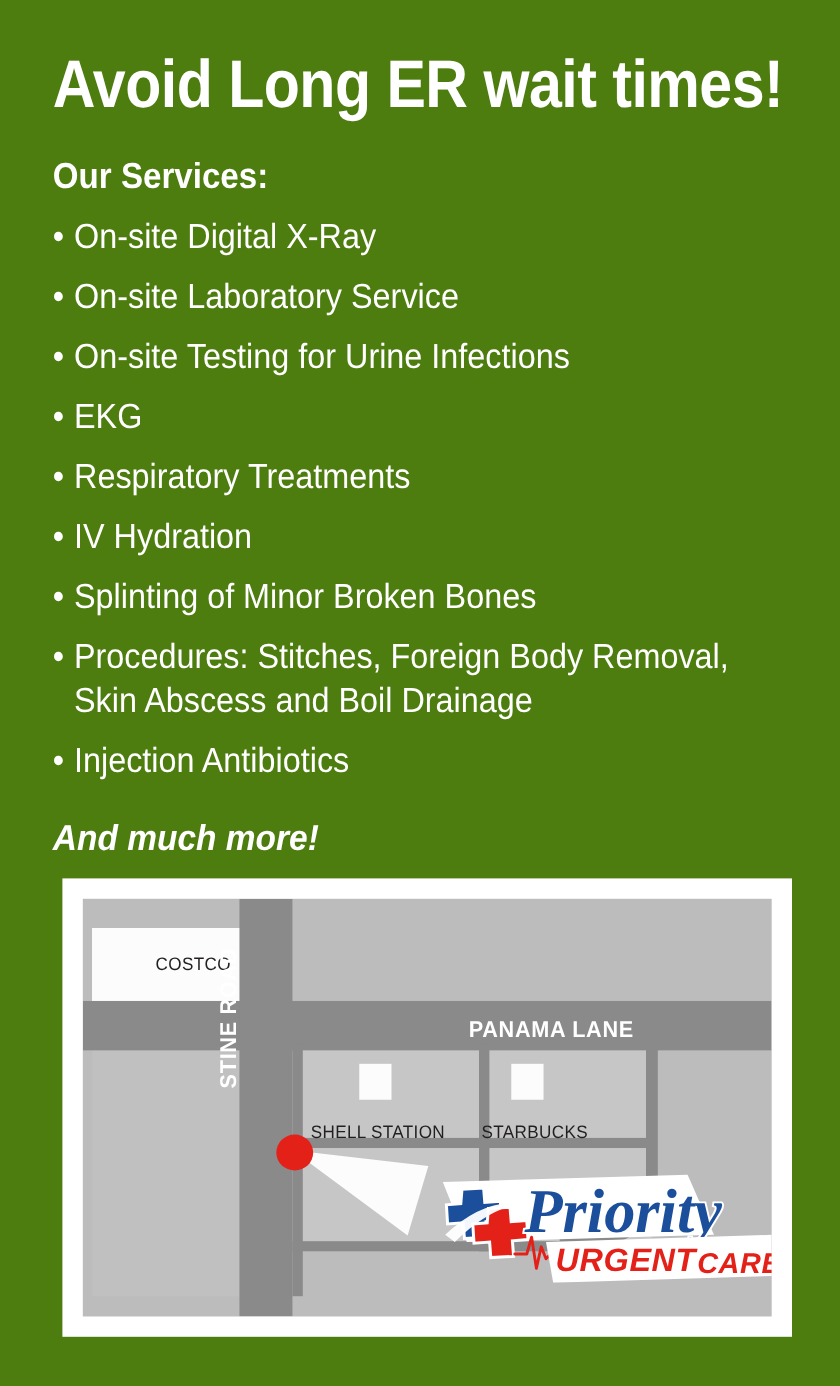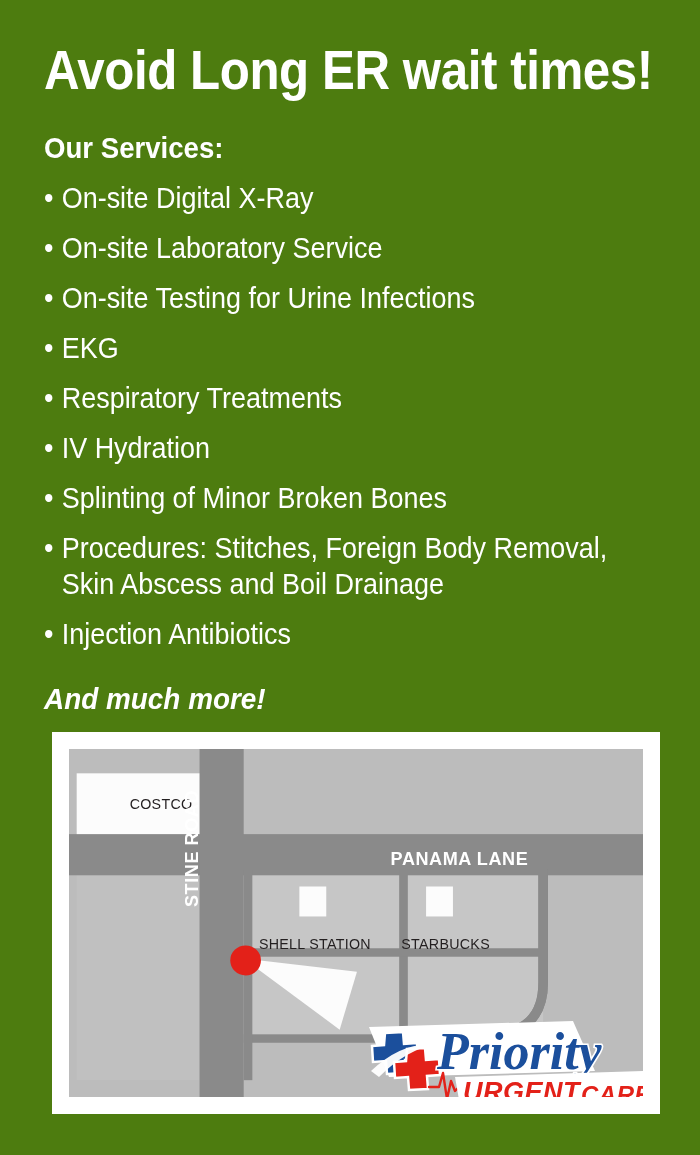--- a/index.html
+++ b/index.html
@@ -166,21 +166,20 @@
     transform: scaleX(0.95);
   }
 
   
   .logo {
     position: absolute;
     left: 290px;
     top: 224px;
     width: 298px;
     height: 96px;
-    margin-top: 42px;
   }
   .logo svg { width: 100%; height: 100%; display: block; }
 </style>
 </head>
 <body>
 
 <div class="flyer">
 
   <div class="headline">Avoid Long ER wait times!</div>
 

